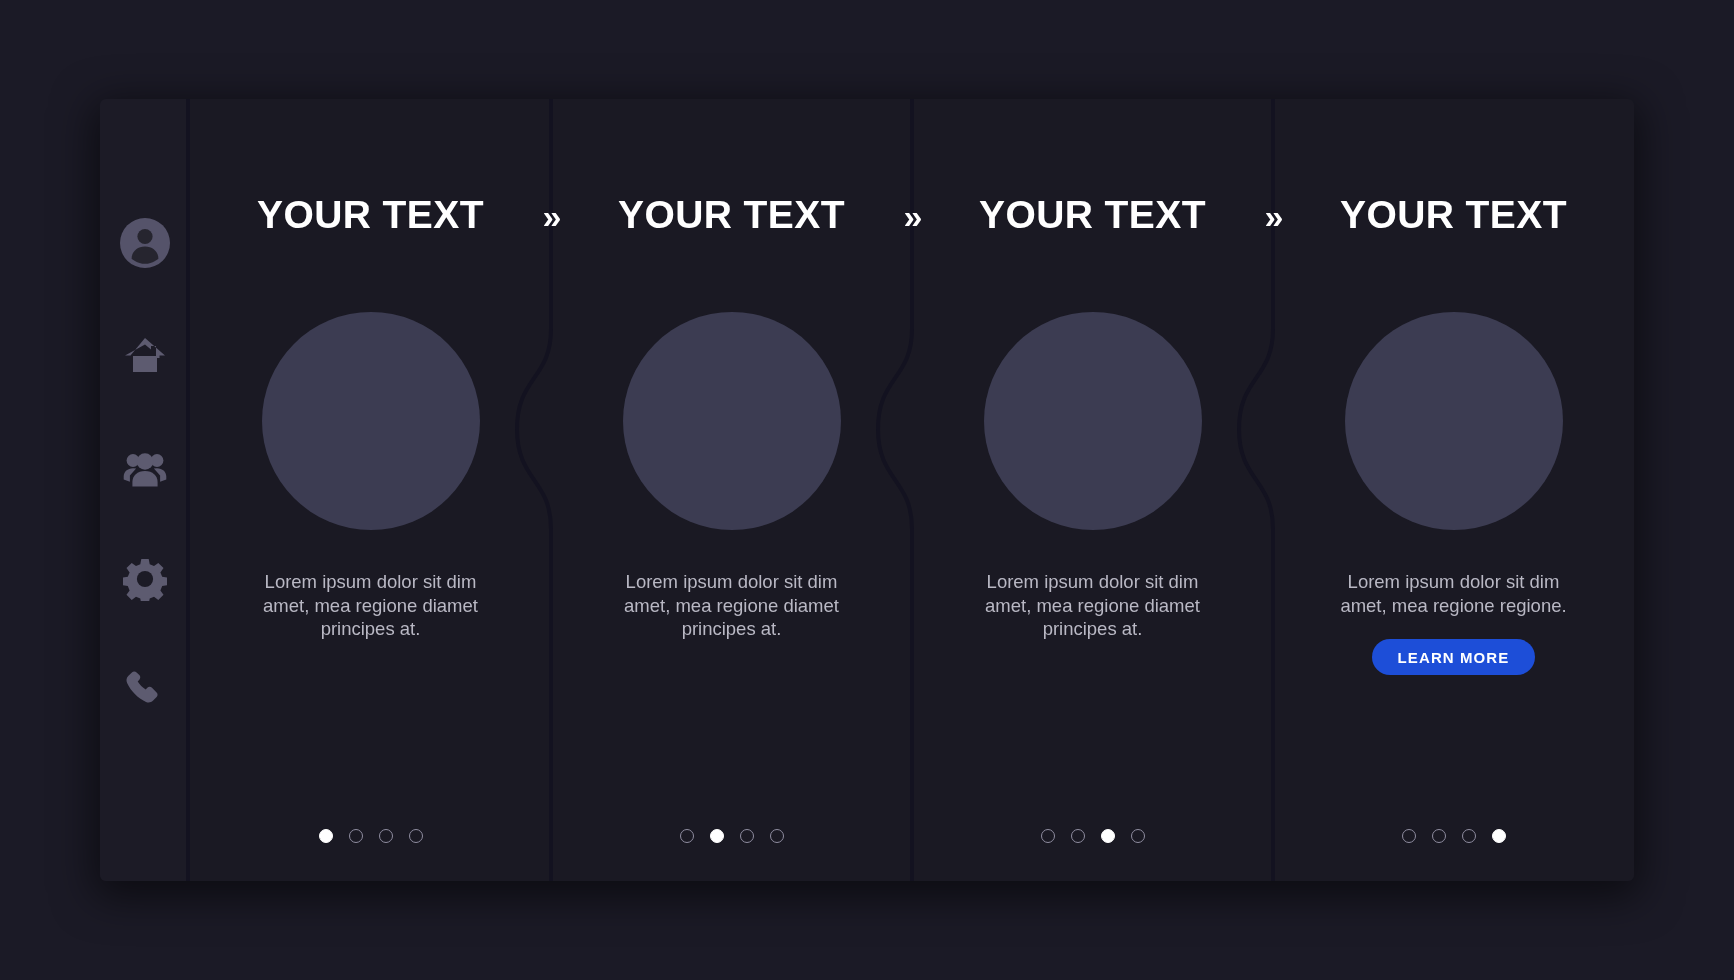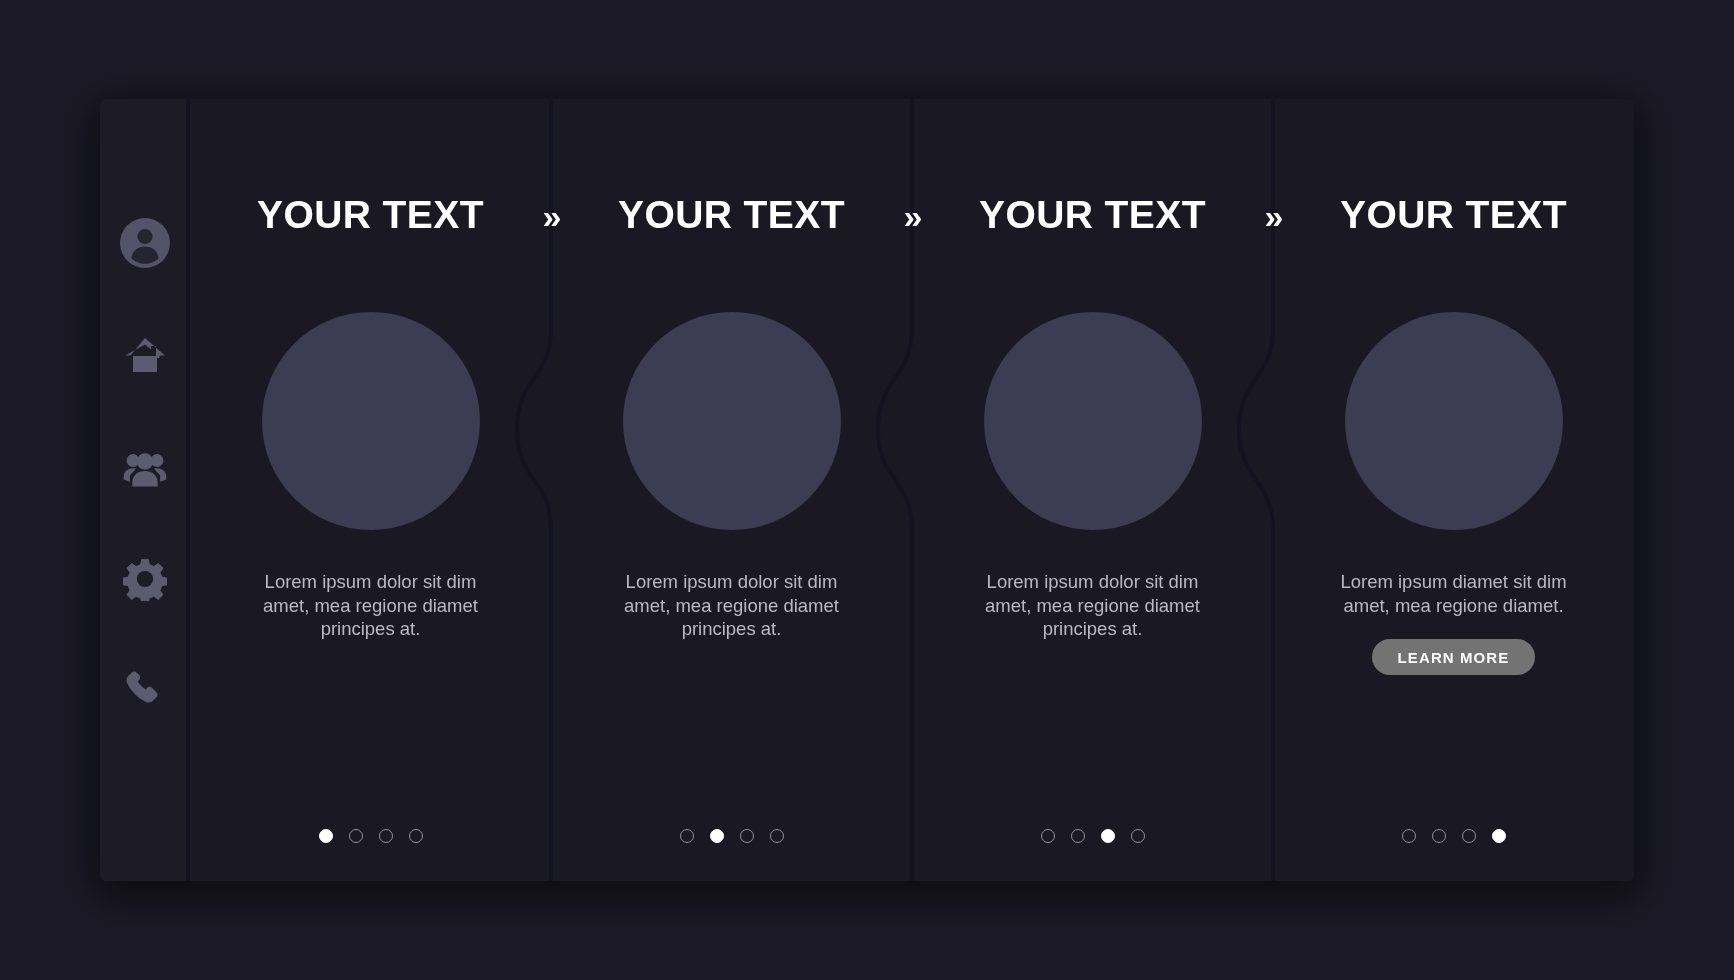--- a/index.html
+++ b/index.html
@@ -136,21 +136,21 @@
     margin-top:40px;
     width:240px;
     color:#b9b8c4;
     font-size:18.5px;
     line-height:1.28;
     text-align:center;
   }
 
   .card-cta {
     margin-top:22px;
-    background:#737373;
+    background:#1d4ed8;
     color:#ffffff;
     border:none;
     border-radius:22px;
     padding:0 26px;
     height:36px;
     font-family:"Liberation Sans", sans-serif;
     font-size:15px;
     font-weight:bold;
     letter-spacing:1.1px;
     cursor:pointer;
@@ -300,21 +300,21 @@
                  C 2 382, 36 380, 36 430
                  L 36 782"></path>
         </svg>
         <div class="chev">
           <div class="chev-inner">»</div>
         </div>
       </div>
       <div class="card">
         <div class="card-title">YOUR TEXT</div>
         <div class="card-circle"></div>
-        <div class="card-body">Lorem ipsum diamet sit dim amet, mea regione diamet.</div>
+        <div class="card-body">Lorem ipsum dolor sit dim amet, mea regione regione.</div>
         <button class="card-cta">LEARN MORE</button>
         <div class="dots">
           <span class="dot"></span>
           <span class="dot"></span>
           <span class="dot"></span>
           <span class="dot active"></span>
         </div>
       </div>
     </section>
 

